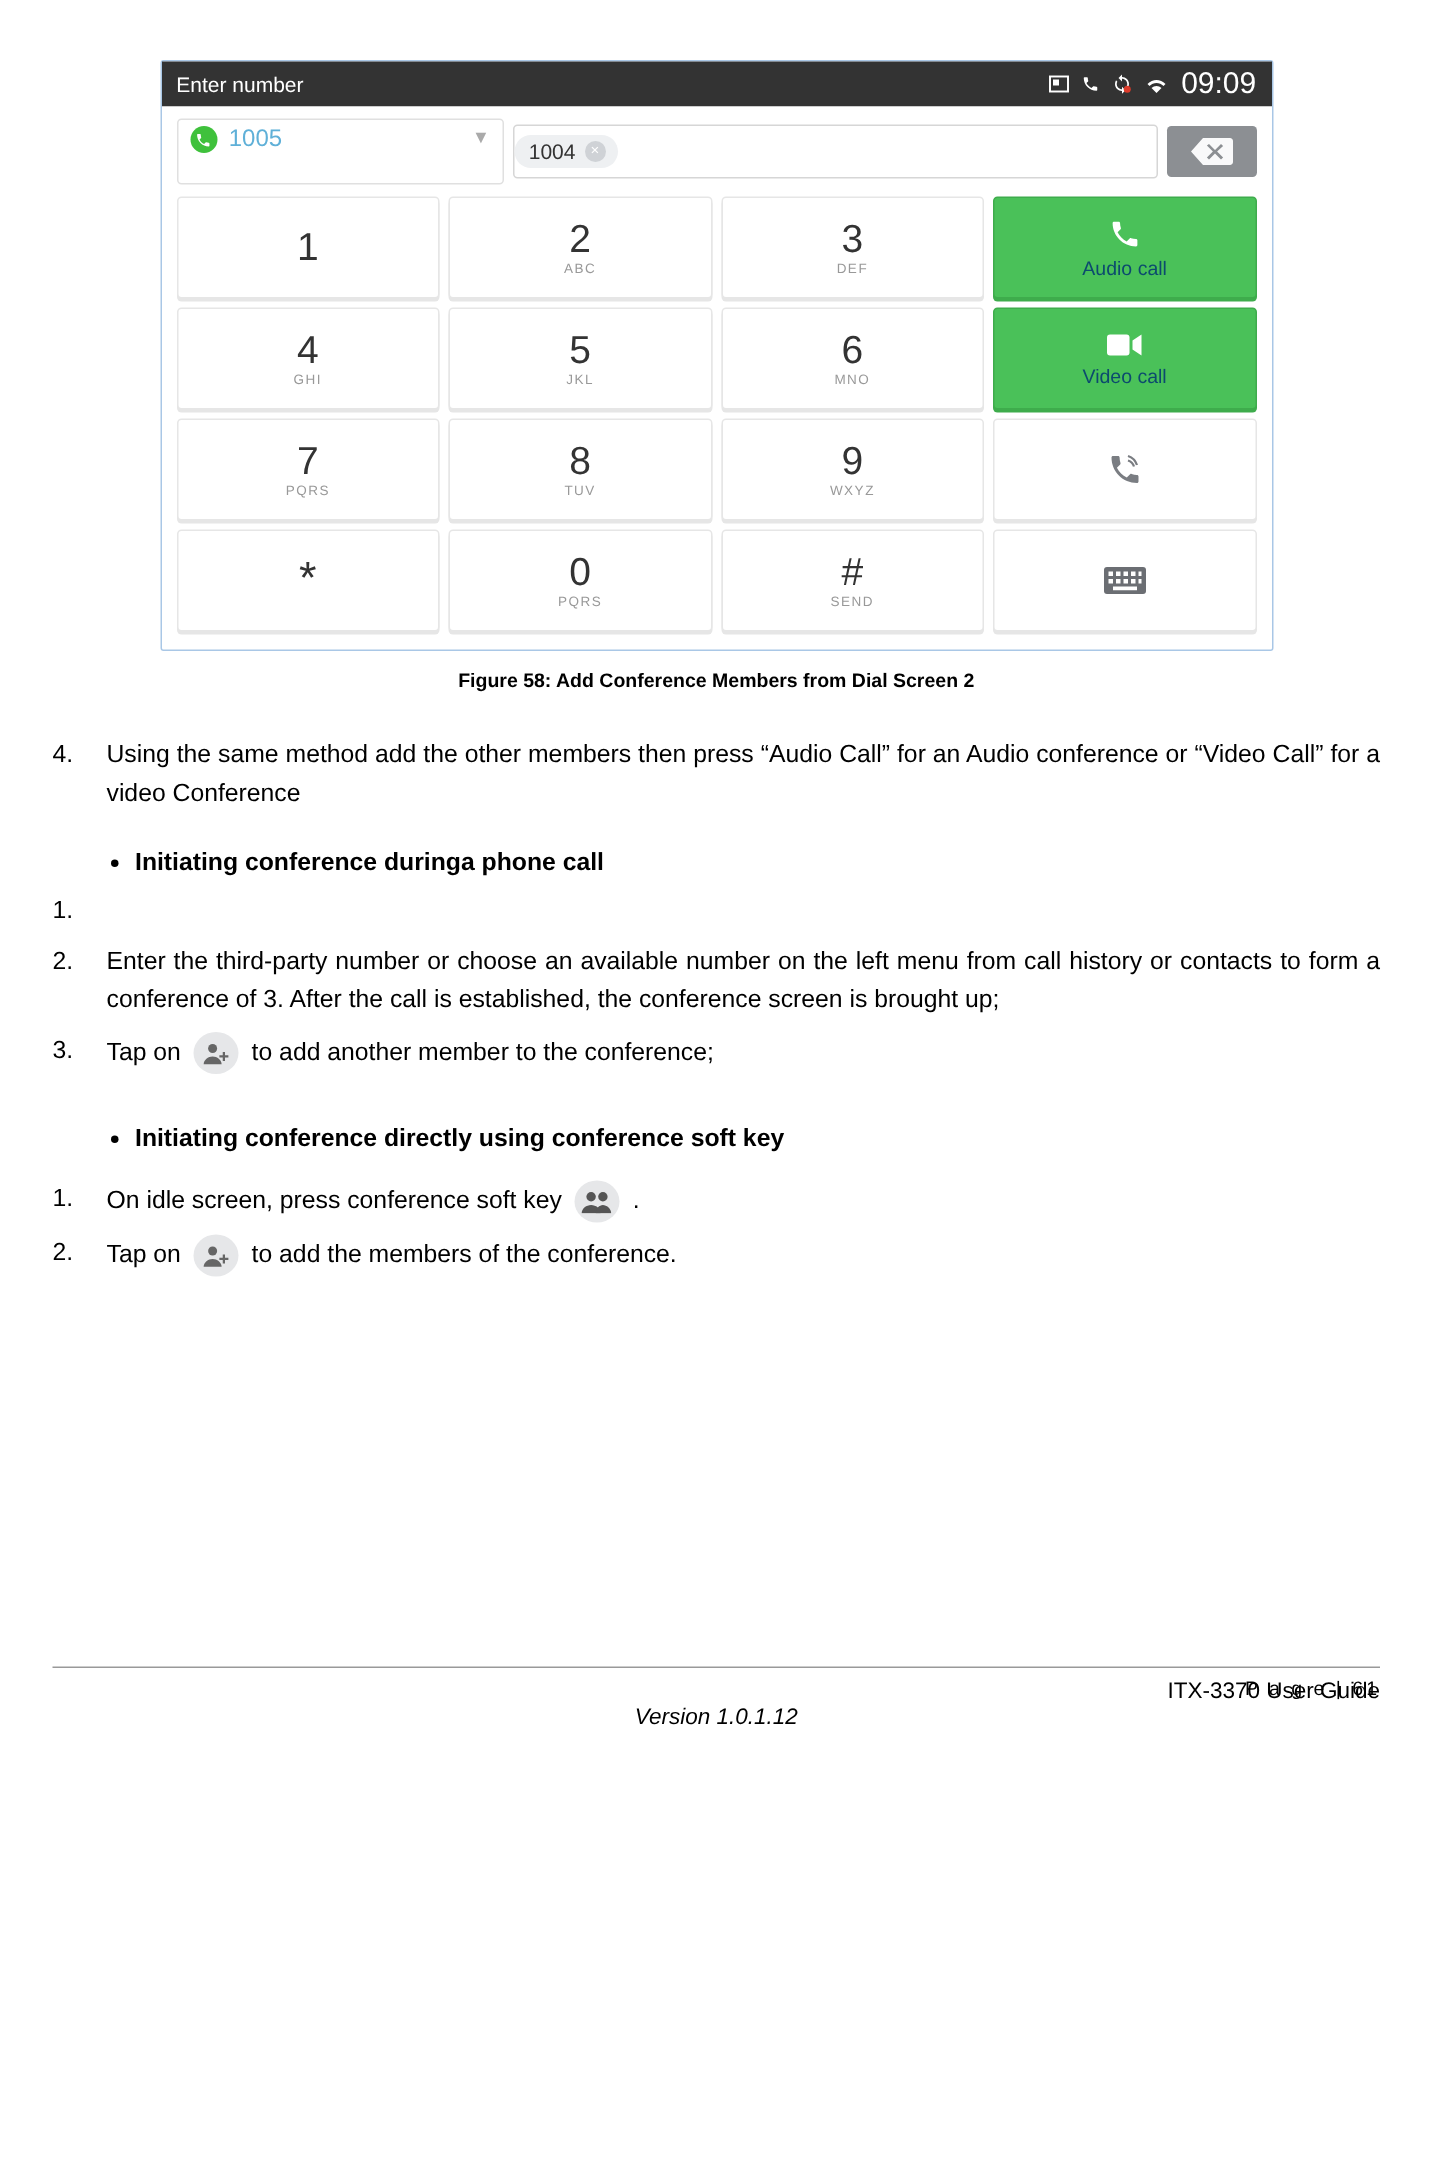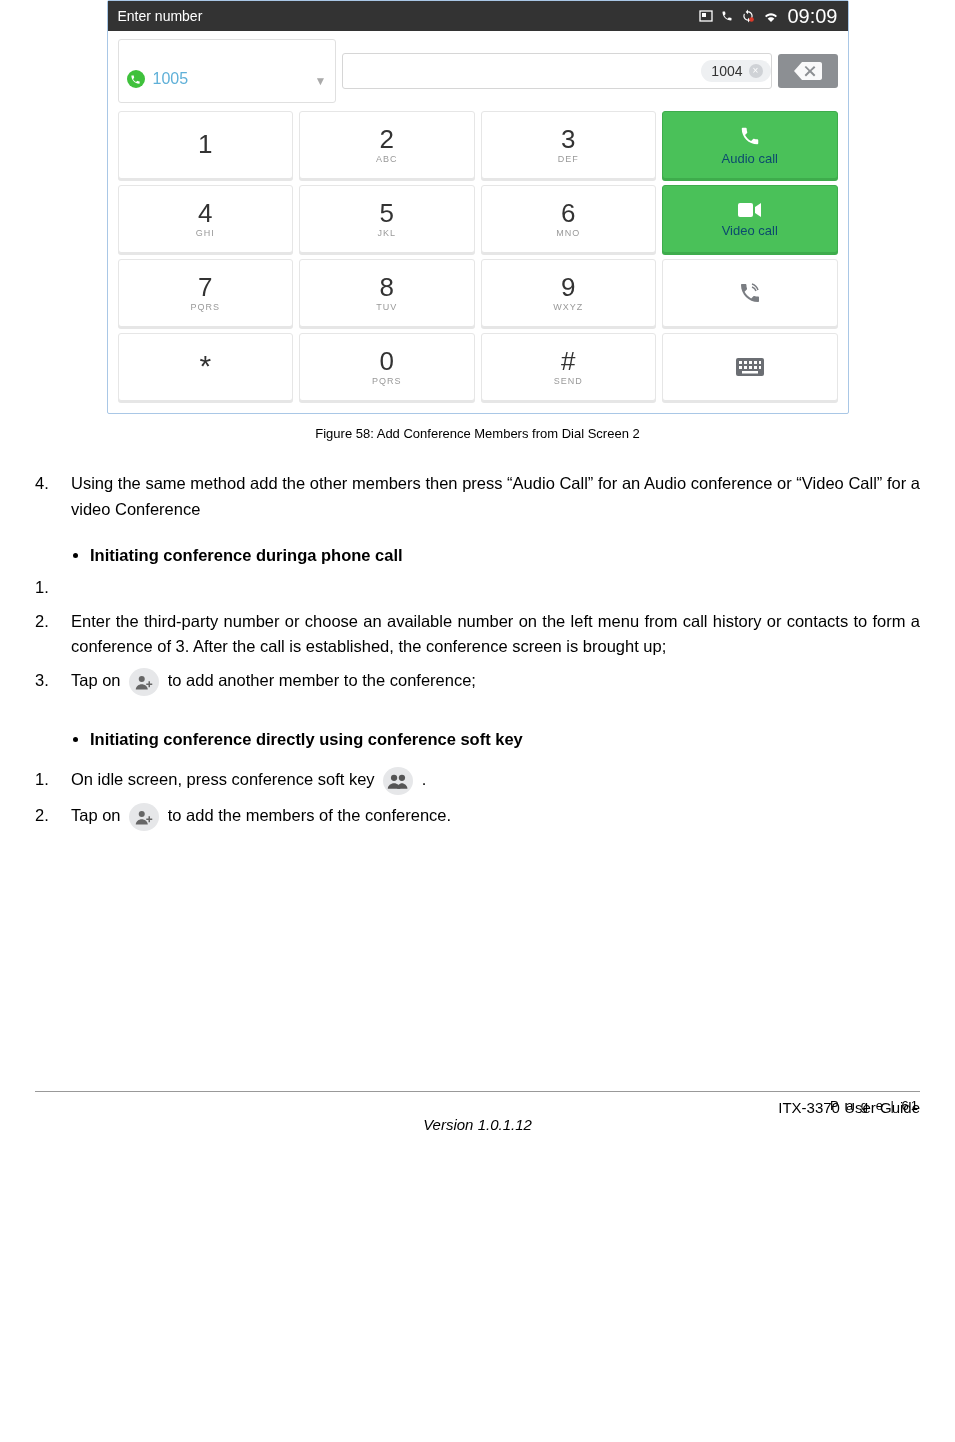--- a/index.html
+++ b/index.html
@@ -5,20 +5,21 @@
   body {
     margin: 0;
     font-family: Arial, Helvetica, sans-serif;
     background: #fff;
     color: #000;
     width: 955px;
   }
   .page {
     padding: 0 35px 20px 35px;
     box-sizing: border-box;
+    margin-top: 40px;
   }
   .screenshot-wrap {
     display: flex;
     justify-content: center;
     margin-top: 0;
   }
   .screenshot {
     width: 740px;
     border: 1px solid #a9c7e6;
     background: #fff;
@@ -38,25 +39,25 @@
   .status-bar .ic svg { display: block; }
   .top-row {
     display: flex;
     align-items: center;
     padding: 8px 10px;
     gap: 6px;
     background: #fff;
   }
   .account-sel {
     display: flex;
-    align-items: flex-end;
+    align-items: flex-start;
     gap: 8px;
     width: 200px;
     height: 34px;
-    padding: 14px 8px;
+    padding: 4px 8px;
     border: 1px solid #e0e0e0;
     border-radius: 3px;
     background: #fff;
     color: #5fb0d8;
     font-size: 16px;
   }
   .account-sel .dot {
     width: 18px; height: 18px; border-radius: 50%;
     background: #3fc13c;
     display: flex; align-items: center; justify-content: center;
@@ -64,21 +65,21 @@
   .account-sel .dot svg { display:block; }
   .account-sel .chev { margin-left: auto; color: #aaa; font-size: 12px; }
   .num-input {
     flex: 1;
     height: 34px;
     border: 1px solid #d6d6d6;
     border-radius: 3px;
     background: #fff;
     display: flex;
     align-items: center;
-    justify-content: flex-end;
+    justify-content: flex-start;
     gap: 6px;
   }
   .chip {
     background: #eef0f2;
     border-radius: 12px;
     padding: 3px 8px 3px 10px;
     display: flex;
     align-items: center;
     gap: 6px;
     font-size: 14px;
@@ -115,21 +116,21 @@
   }
   .key .num { font-size: 26px; color: #333; font-weight: 300; line-height: 1; }
   .key .sub { font-size: 9px; color: #999; letter-spacing: 1px; margin-top: 2px; }
   .action.green { background: #4ac159; border-color: #3eac4c; box-shadow: 0 2px 0 #3eac4c; }
   .action.green .lbl { color: #0c4a6e; font-size: 13px; margin-top: 4px;}
   .action svg { display: block; }
   .action .icon-gray { color: #7a7d82; }
   .caption {
     text-align: center;
     font-size: 13px;
-    font-weight: normal;
+    font-weight: bold;
     margin: 12px 0 30px 0;
   }
   .body-text {
     font-size: 16.5px;
     line-height: 1.55;
     text-align: justify;
   }
   ol.num4 {
     list-style: none;
     padding-left: 0;

